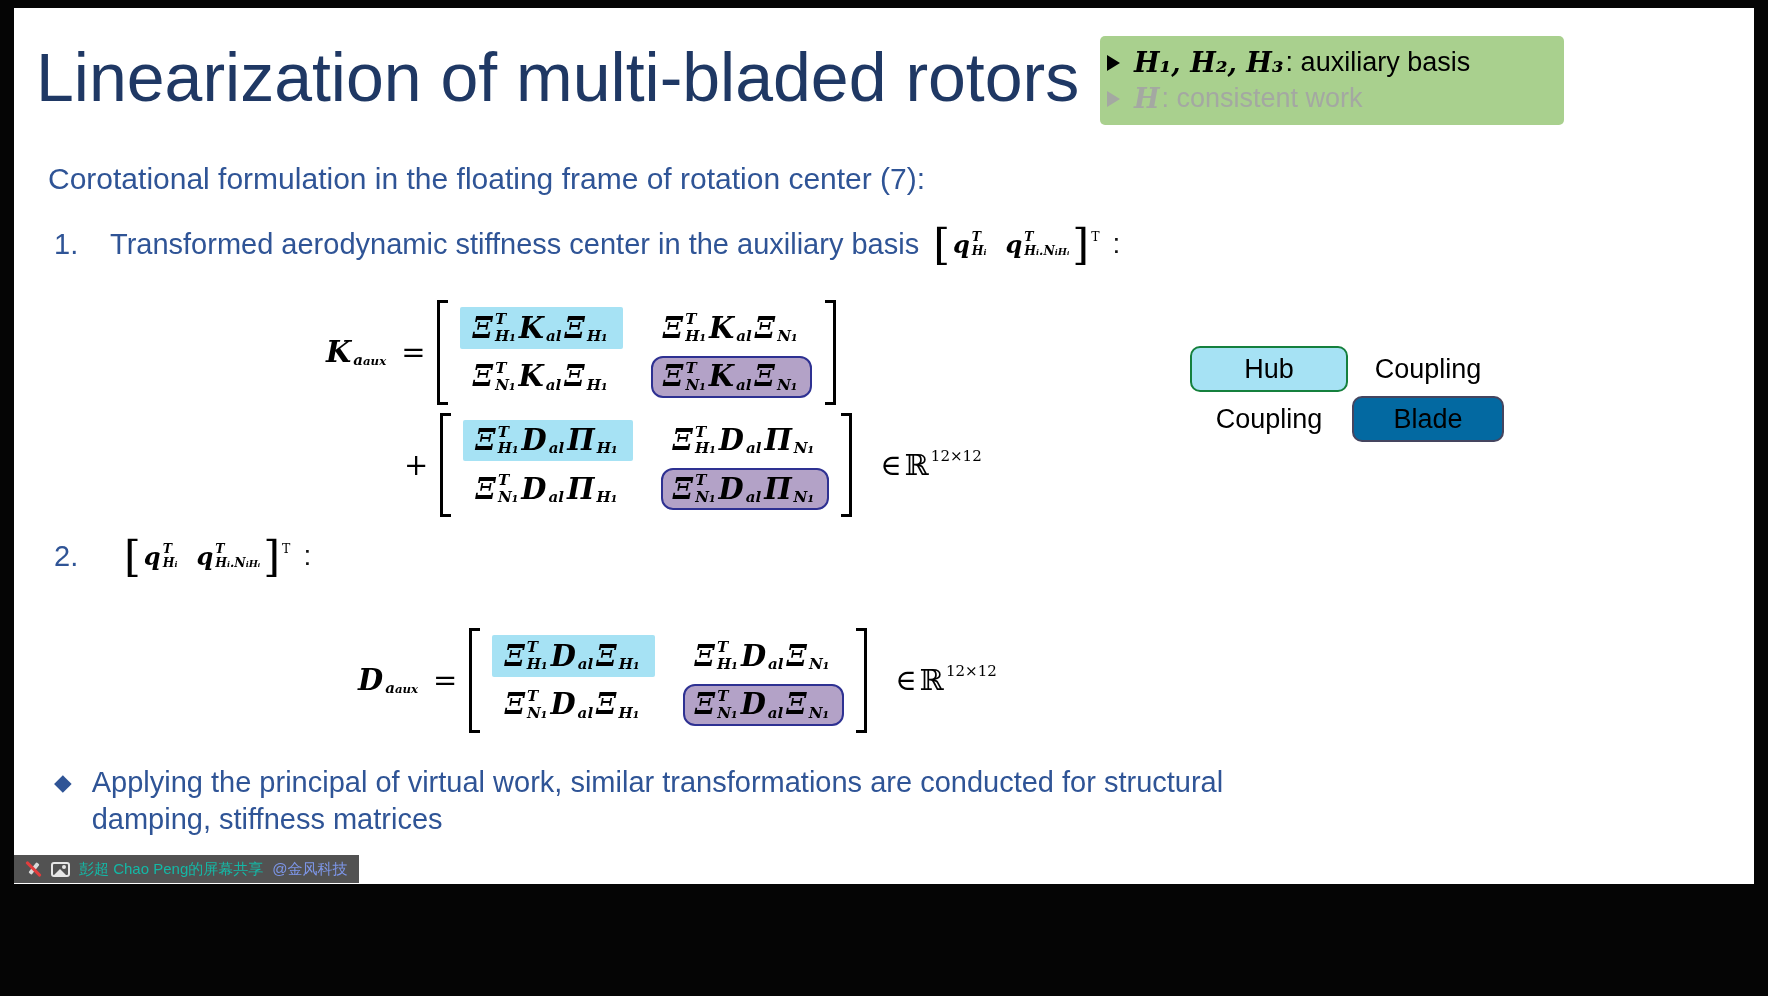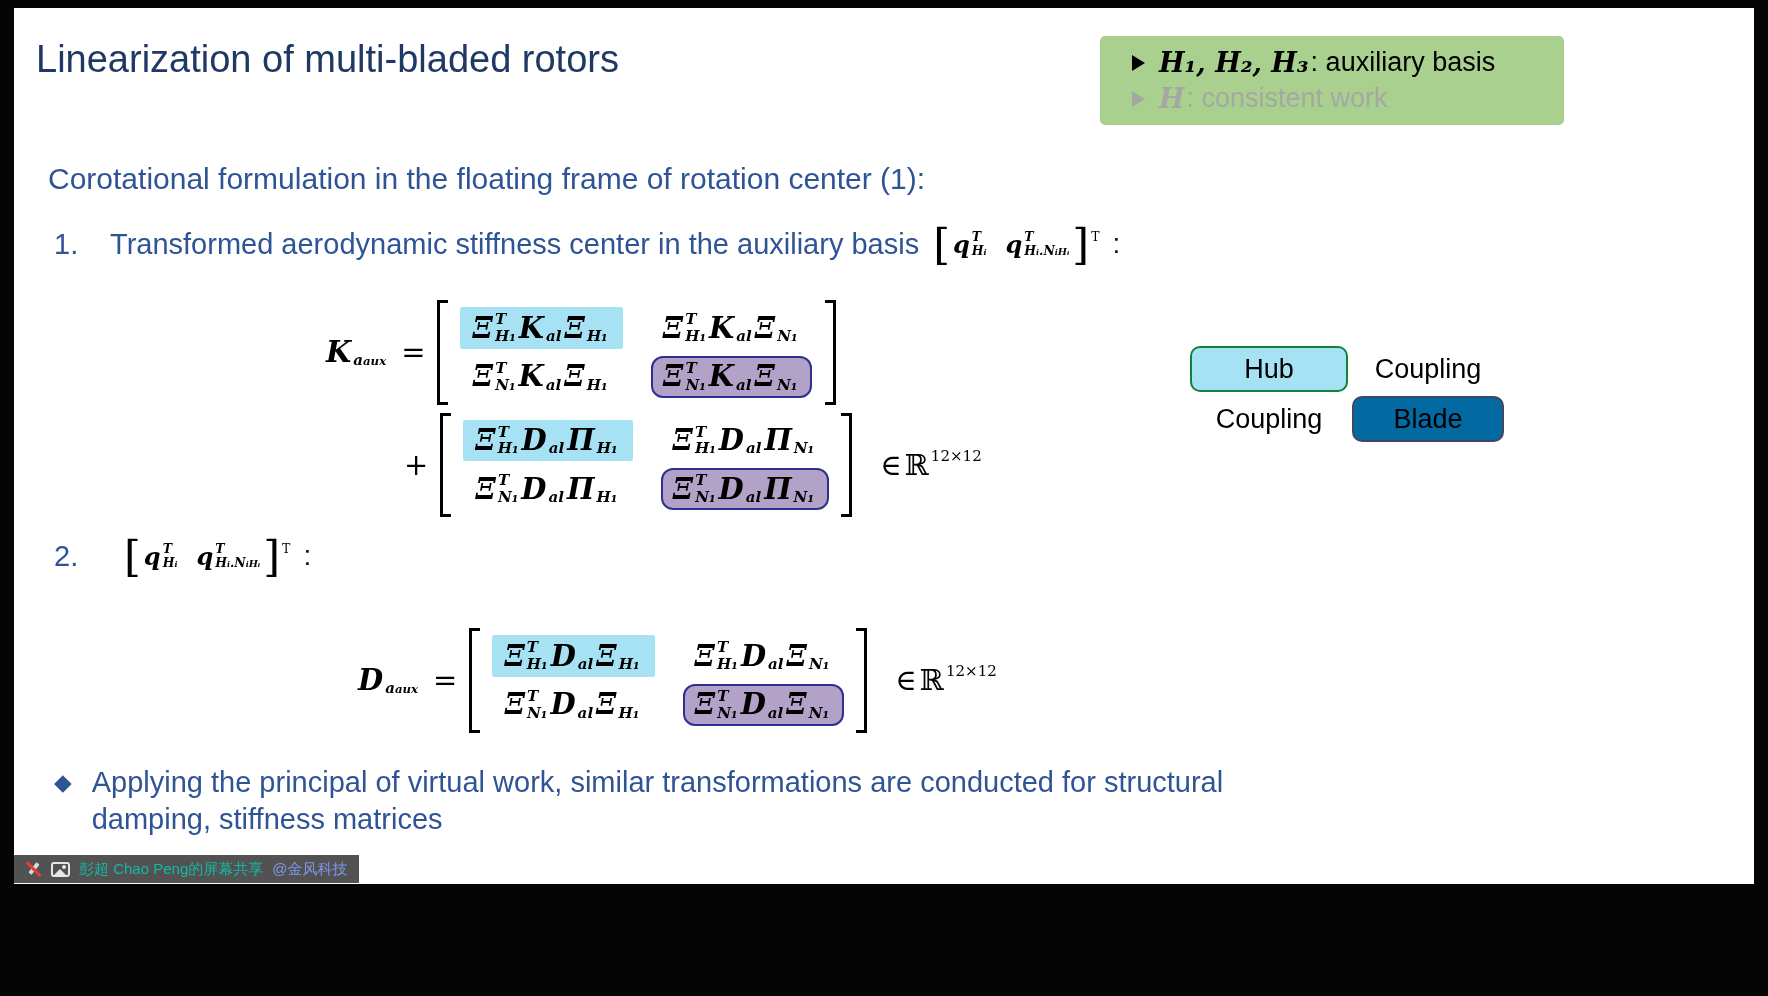--- a/index.html
+++ b/index.html
@@ -1,24 +1,24 @@
 <!DOCTYPE html>
 <html><head>
 <meta charset="utf-8">
 <style>
   *{margin:0;padding:0;box-sizing:border-box}
   html,body{width:1768px;height:996px}
   body{background:#050505;position:relative;overflow:hidden;font-family:"Liberation Sans","DejaVu Sans",sans-serif}
   .slide{position:absolute;left:14px;top:8px;width:1740px;height:876px;background:#ffffff}
   .abs{position:absolute}
 
-  .title{left:22px;top:30px;font-size:38px;color:#1F3864}
+  .title{left:22px;top:30px;font-size:68px;color:#1F3864}
   .subtitle{left:34px;top:154px;font-size:30px;color:#2F5496}
 
-  .basis-box{left:1086px;top:28px;width:464px;background:#A9D08E;border-radius:5px;padding:11px 32px;display:flex;flex-direction:column;gap:5px}
+  .basis-box{left:1086px;top:28px;width:464px;background:#A9D08E;border-radius:5px;padding:11px 7px;display:flex;flex-direction:column;gap:5px}
   .basis-line{display:flex;align-items:center;font-size:27px;color:#000}
   .basis-line.muted{color:#a4a8a2}
   .tri{width:0;height:0;border-left:13px solid currentColor;border-top:8px solid transparent;border-bottom:8px solid transparent;margin-right:14px;flex:0 0 auto}
   .bmath{font-family:"DejaVu Serif","Liberation Serif",serif;font-style:italic;font-weight:bold;margin-right:2px}
 
   .numitem{display:flex;align-items:center;color:#2F5496;font-size:29px;white-space:nowrap}
   .numitem .num{width:56px;flex:0 0 auto}
   .icolon{color:#111;margin-left:10px;font-size:28px}
 
   .math{font-family:"DejaVu Serif","Liberation Serif",serif;font-style:italic;font-weight:bold;color:#000;font-size:27px;display:inline-flex;align-items:center}
@@ -81,21 +81,21 @@
       <span class="bmath">H₁, H₂, H₃</span>
       <span>: auxiliary basis</span>
     </div>
     <div class="basis-line muted">
       <span class="tri"></span>
       <span class="bmath">H</span>
       <span>: consistent work</span>
     </div>
   </div>
 
-  <div class="abs subtitle">Corotational formulation in the floating frame of rotation center (1):</div>
+  <div class="abs subtitle">Corotational formulation in the floating frame of rotation center (7):</div>
 
   <div class="abs numitem" style="left:40px;top:218px;">
     <span class="num">1.</span>
     <span>Transformed aerodynamic stiffness center in the auxiliary basis</span>
     <span class="math qvec">
         <span class="tok rm bigbr">
           <span class="mb">[</span>
         </span>
         <span class="tok">
           <span class="mb">q</span>

